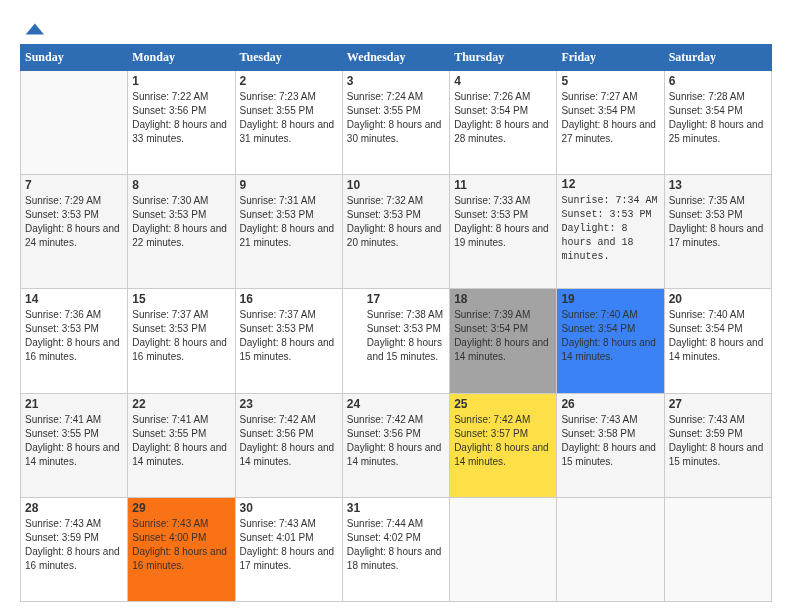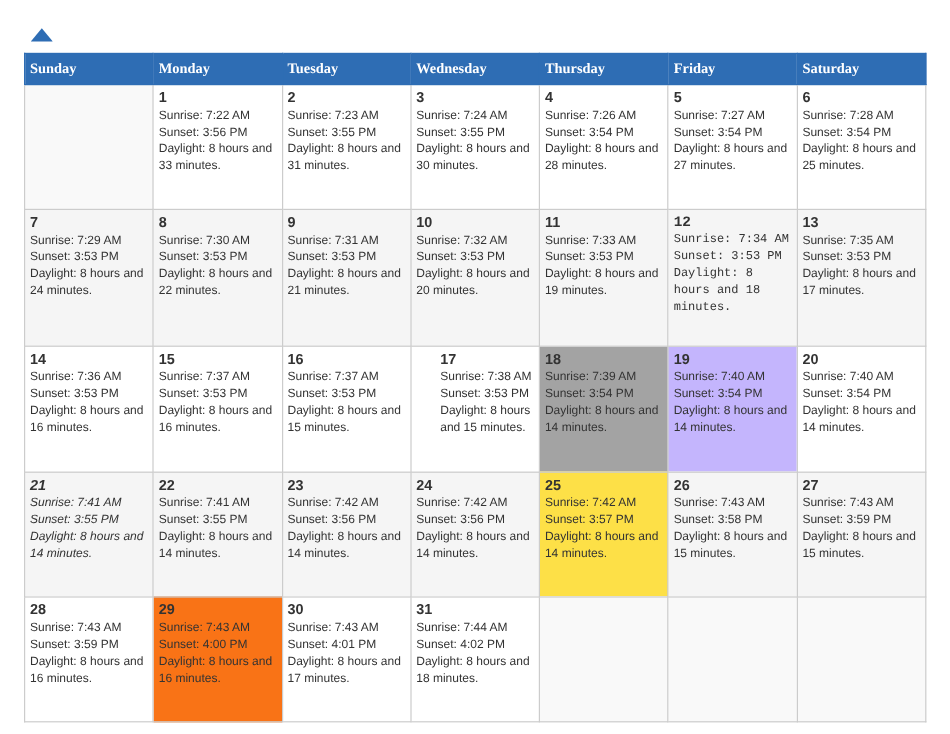--- a/index.html
+++ b/index.html
@@ -273,39 +273,39 @@
         </div>
       </td>
           <td style="background: #a3a3a3;">
         <span class="day-num">18</span>
         <div class="day-info">
           <span>Sunrise: 7:39 AM</span><br>
           <span>Sunset: 3:54 PM</span><br>
           <span>Daylight: 8 hours and 14 minutes.</span>
         </div>
       </td>
-          <td style="background: #c4b5fd;">
+          <td style="background: #3b82f6;">
         <span class="day-num">19</span>
         <div class="day-info">
           <span>Sunrise: 7:40 AM</span><br>
           <span>Sunset: 3:54 PM</span><br>
           <span>Daylight: 8 hours and 14 minutes.</span>
         </div>
       </td>
           <td style="background: rgb(255, 255, 255); margin-top: 12px;">
         <span class="day-num">20</span>
         <div class="day-info">
           <span>Sunrise: 7:40 AM</span><br>
           <span>Sunset: 3:54 PM</span><br>
           <span>Daylight: 8 hours and 14 minutes.</span>
         </div>
       </td>
         </tr>
         <tr>
-          <td style="background: rgb(245, 245, 245); font-style: italic;">
+          <td style="background: rgb(245, 245, 245);">
         <span class="day-num">21</span>
         <div class="day-info">
           <span>Sunrise: 7:41 AM</span><br>
           <span>Sunset: 3:55 PM</span><br>
           <span>Daylight: 8 hours and 14 minutes.</span>
         </div>
       </td>
           <td style="background: rgb(245, 245, 245);">
         <span class="day-num">22</span>
         <div class="day-info">

